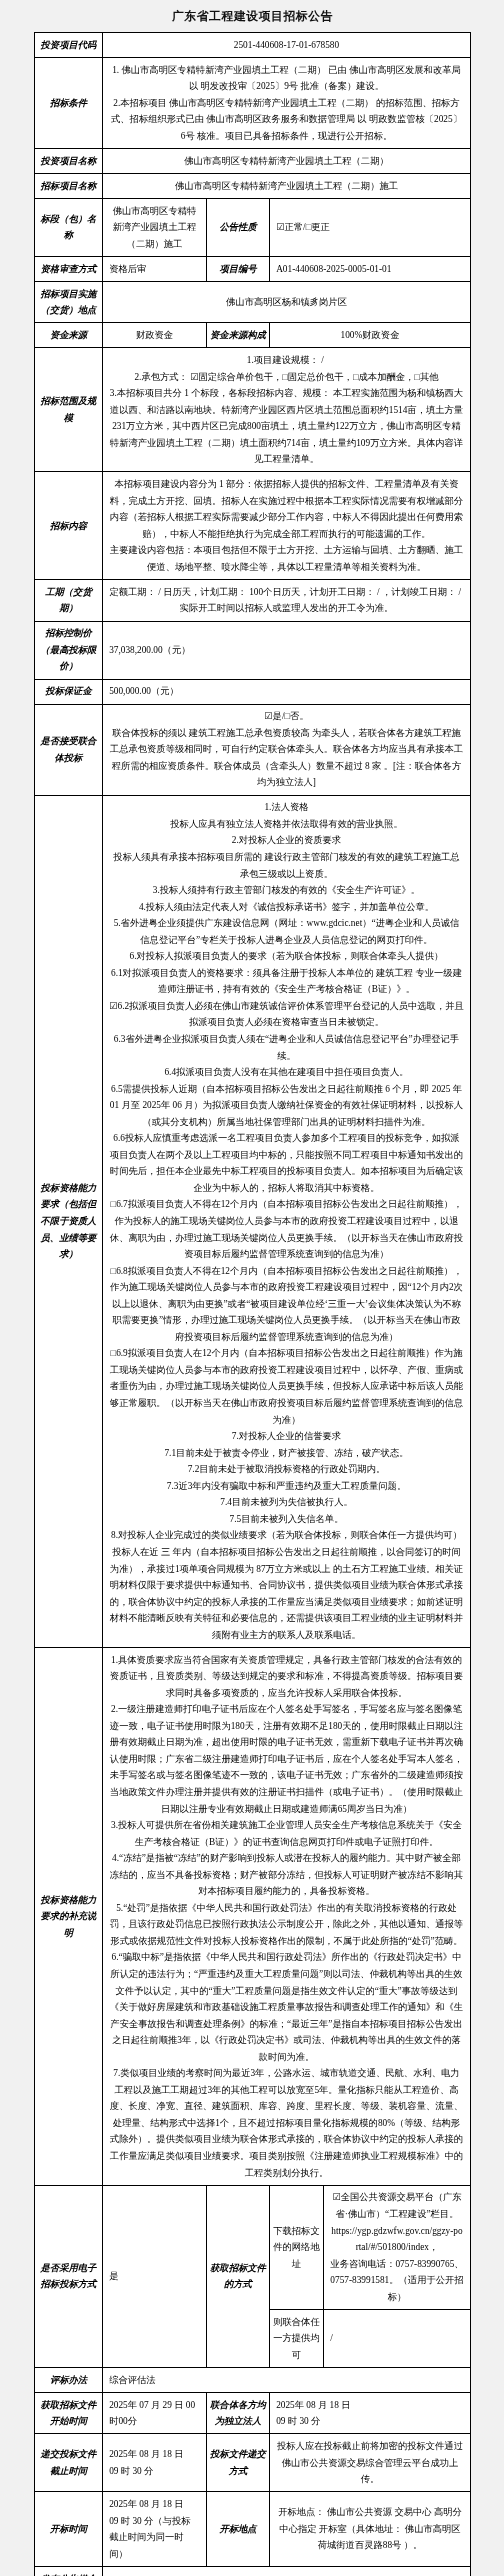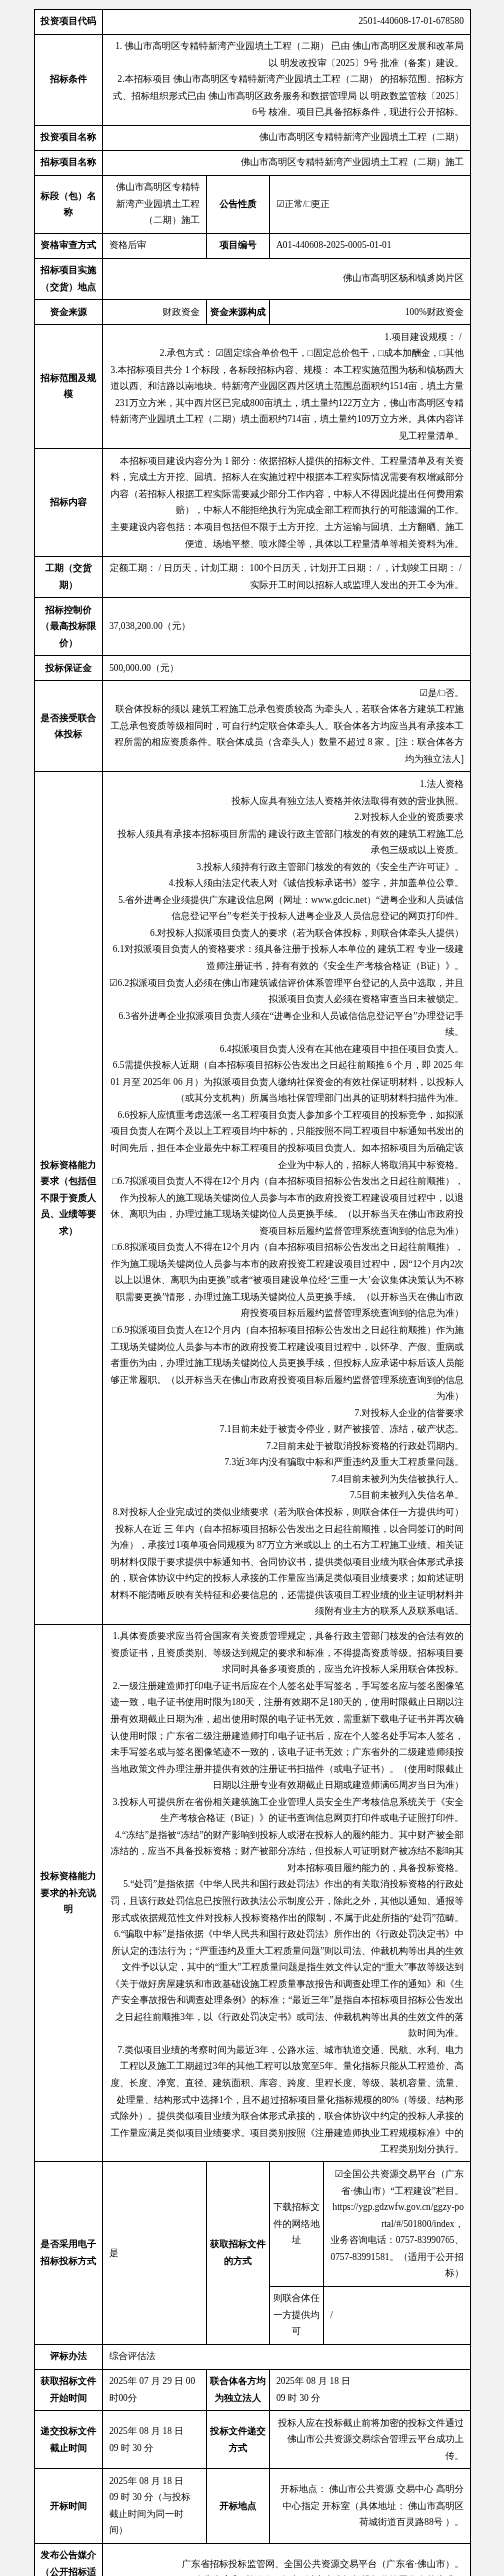--- a/index.html
+++ b/index.html
@@ -35,33 +35,35 @@
     color: #000;
     padding: 3.7px 6.2px;
     vertical-align: middle;
     word-break: break-all;
     white-space: pre-wrap;
   }
   td.lbl {
     text-align: center;
     font-weight: bold;
     padding: 3.7px 2.5px;
+    font-style: italic;
   }
   td.sublbl {
     text-align: center;
     font-weight: normal;
     padding: 3.7px 1.9px;
   }
   td.val-c { text-align: left; }
-  td.val-l { text-align: right; }
+  td.val-l { text-align: center; }
 </style>
 </head>
 <body>
 
 <div class="page">
+  <div class="page-title">广东省工程建设项目招标公告</div>
 
   <table class="doc">
     <colgroup>
       <col style="width:68px">
         <col style="width:104px">
         <col style="width:63px">
         <col style="width:54px">
         <col style="width:147px">
     </colgroup>
     <tbody>

